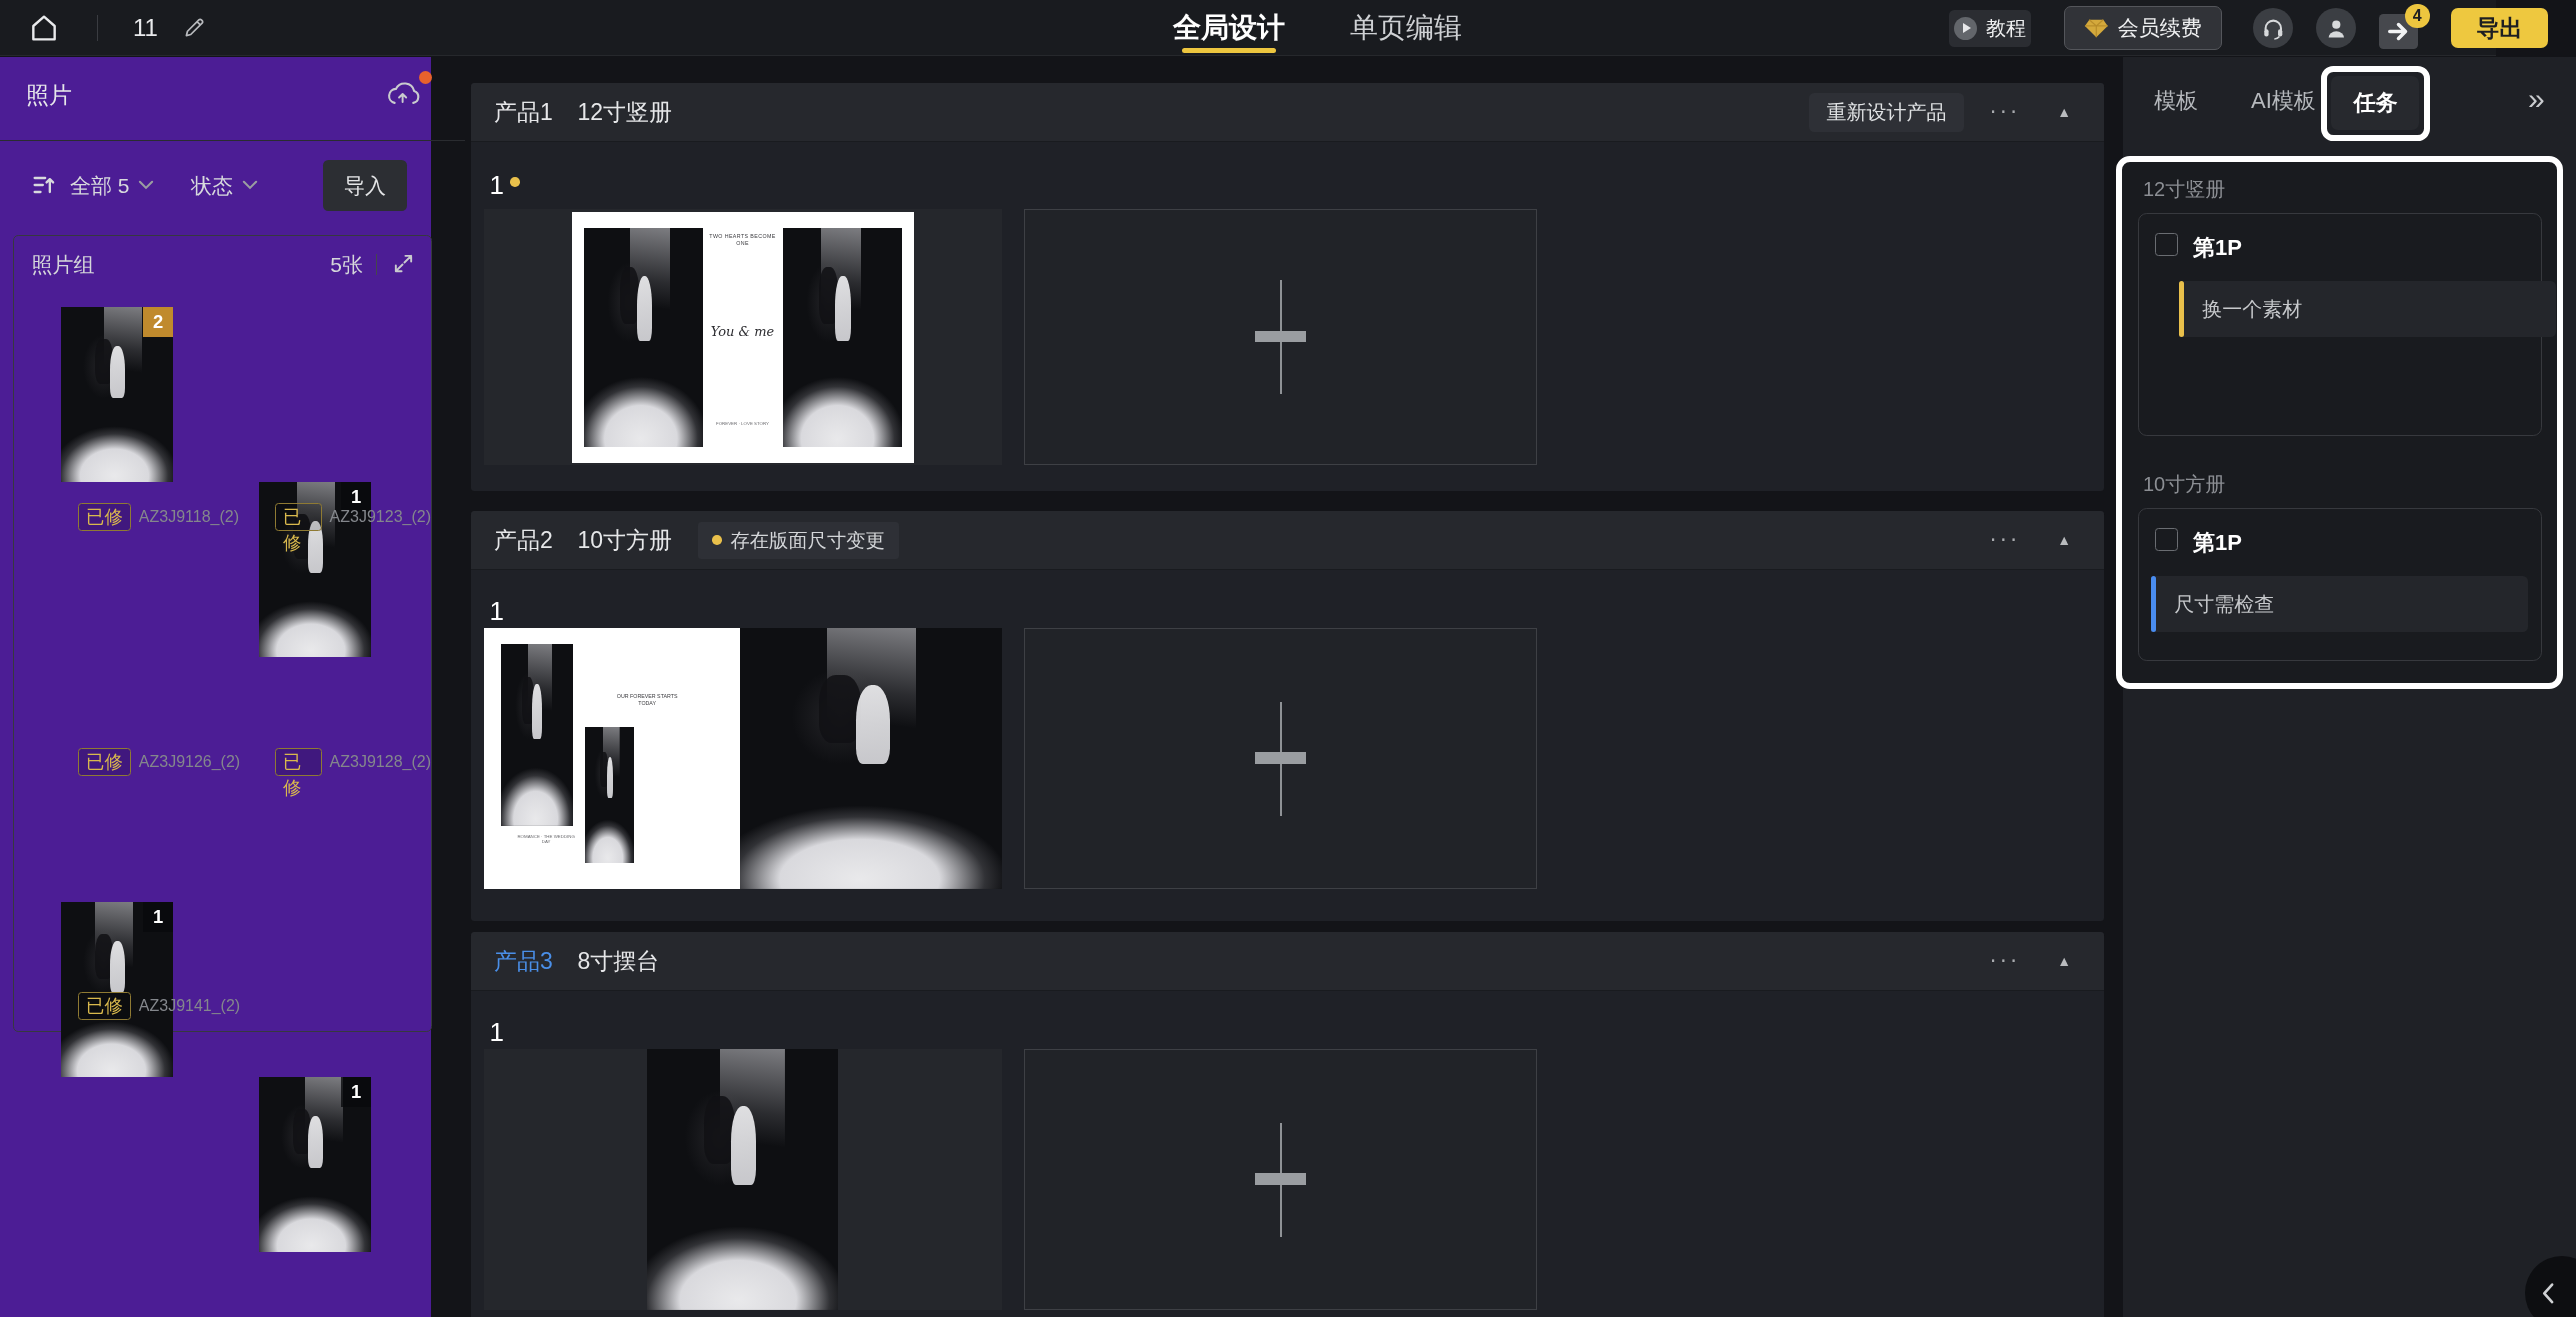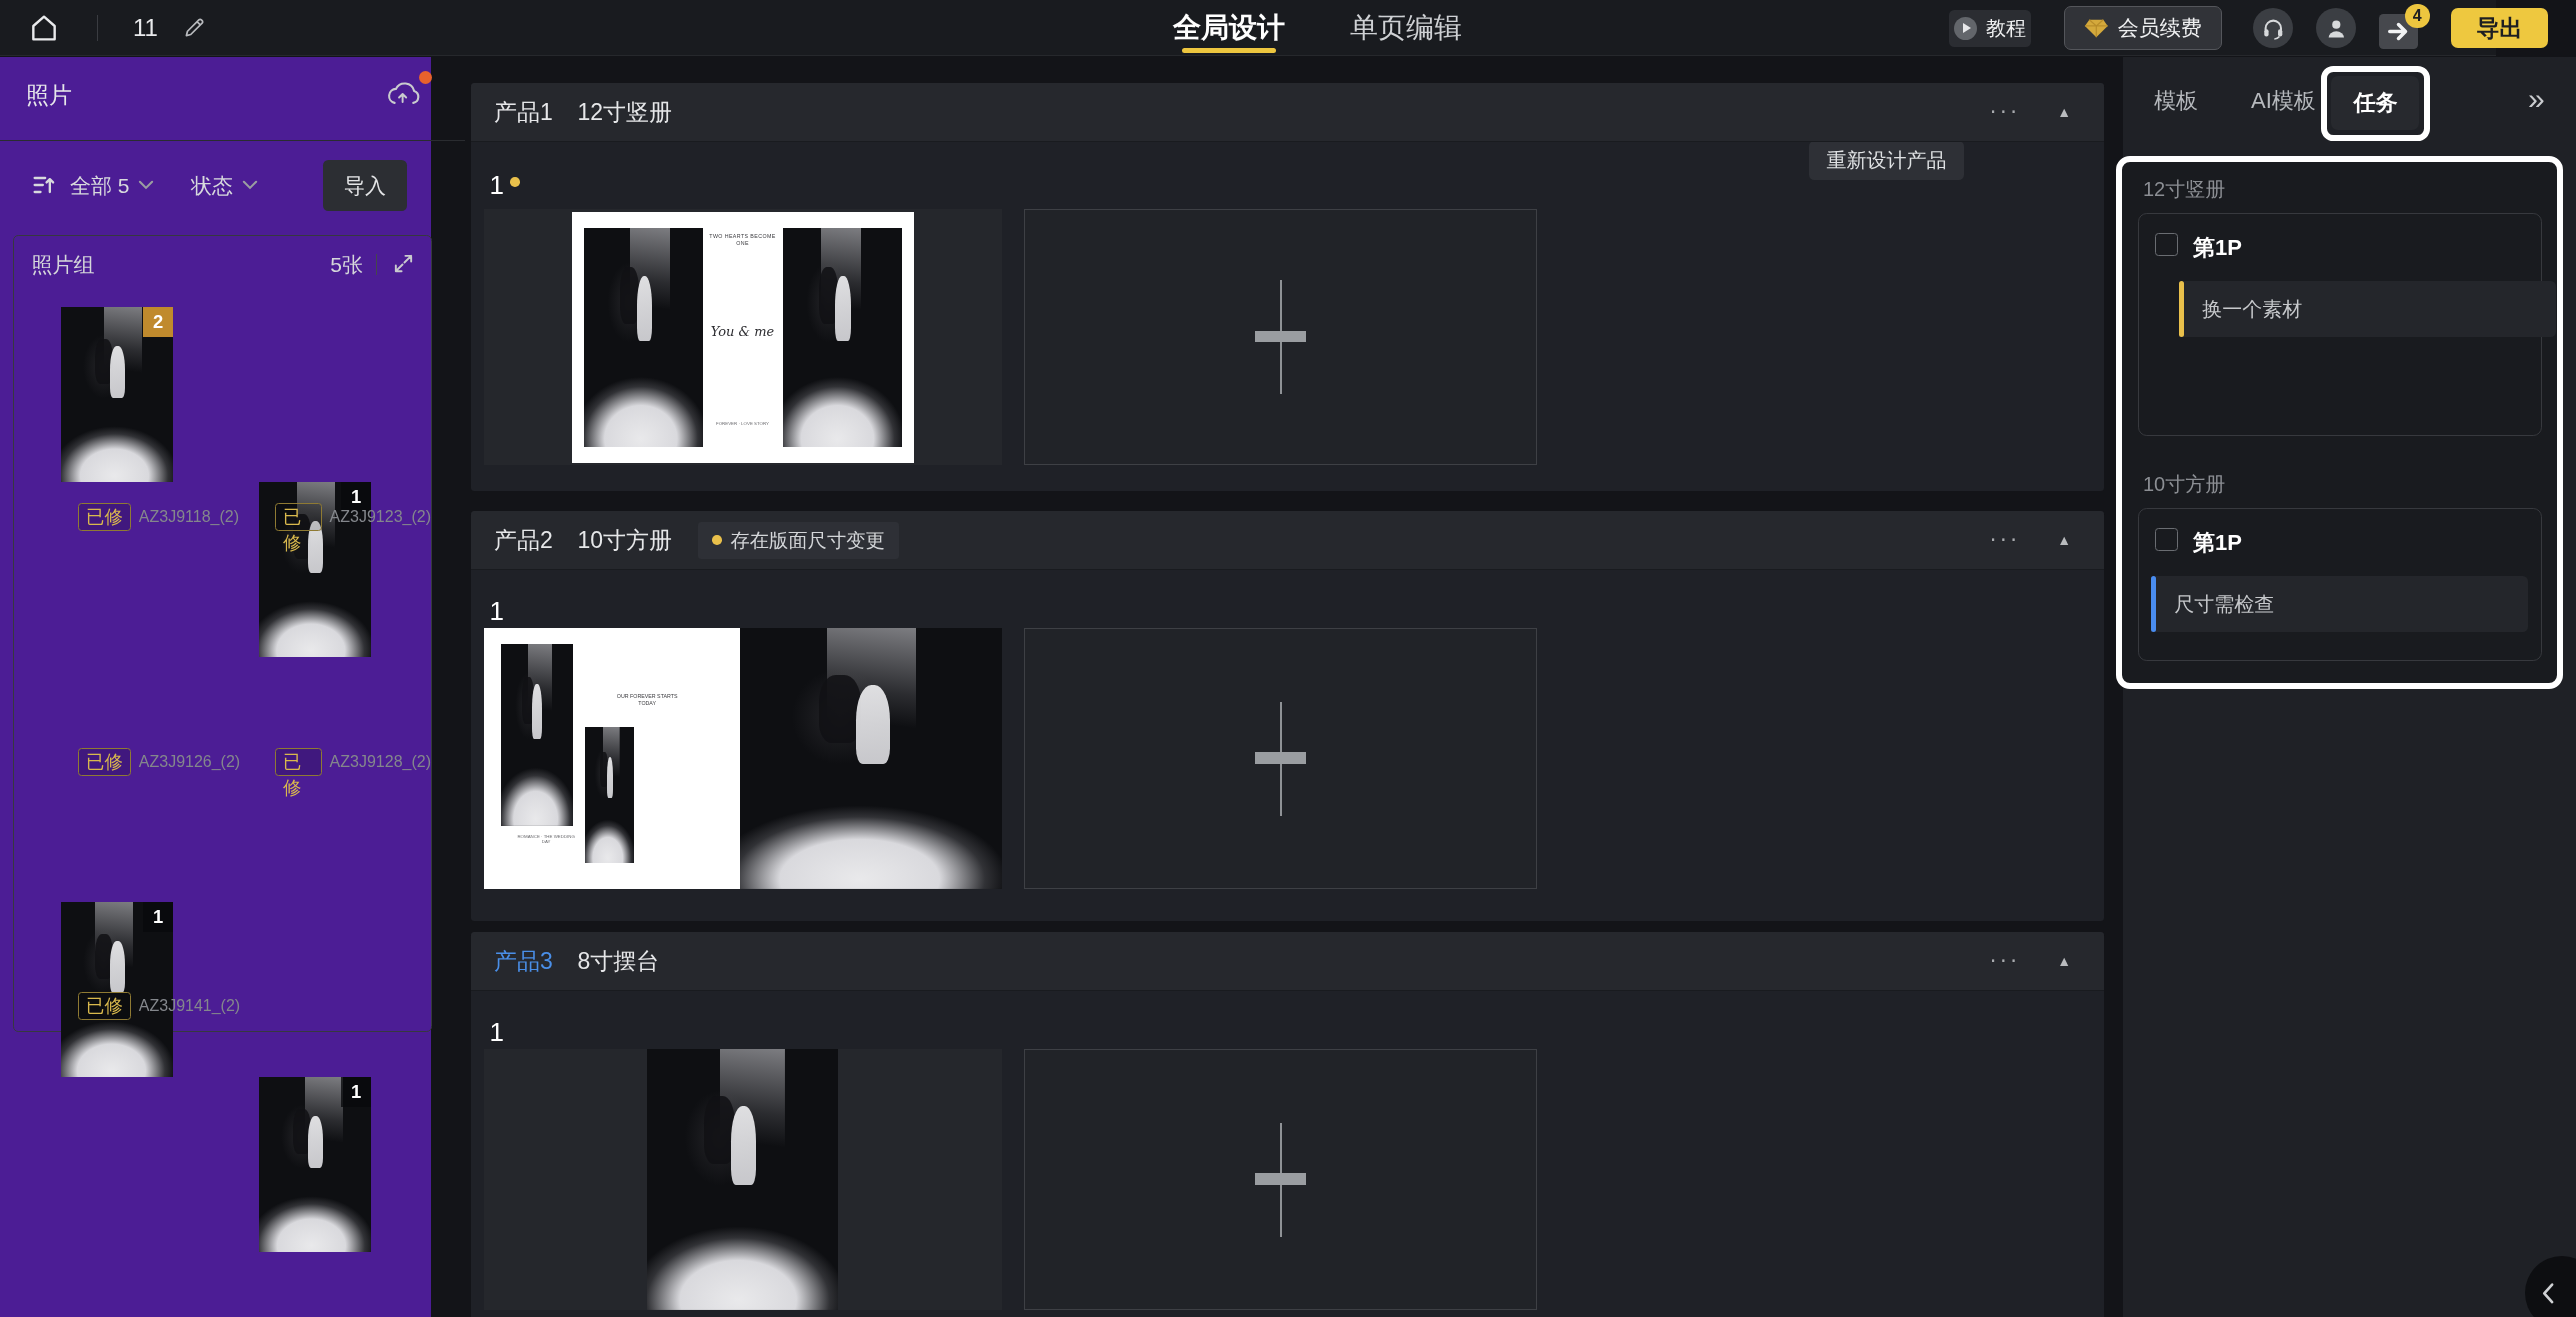--- a/index.html
+++ b/index.html
@@ -74,21 +74,21 @@
 
   
   .section { position:absolute; left:471px; width:1633px; background:#1f2127; border-radius:3.5px; }
   .sec-head { position:relative; height:58px; background:#26282d; border-radius:3.5px 3.5px 0 0; display:flex; align-items:center; padding-left:23px; }
   .sec-label { font-size:23px; color:#e6e7e9; }
   .sec-label.blue { color:#4a8fe8; }
   .sec-name { font-size:23px; color:#e6e7e9; margin-left:24.6px; }
   .warn-chip { margin-left:26px; height:37px; padding:0 14px; background:#2e3036; border-radius:3.5px; display:flex; align-items:center; gap:8.8px; }
   .warn-dot { width:9.7px; height:9.7px; border-radius:50%; background:#e9c04b; }
   .warn-text { font-size:19.3px; color:#d4d6d9; }
-  .btn-redesign { position:absolute; right:140px; top:9.7px; height:39px; padding:0 17.5px; background:#2e3036; border-radius:5.3px; font-size:20px; color:#dfe1e3; display:flex; align-items:center; cursor:pointer;margin-top:48px; }
+  .btn-redesign { position:absolute; right:140px; top:9.7px; height:39px; padding:0 17.5px; background:#2e3036; border-radius:5.3px; font-size:20px; color:#dfe1e3; display:flex; align-items:center; cursor:pointer; }
   .more-dots { position:absolute; right:84px; top:0; height:58px; line-height:54px; font-size:23px; letter-spacing:2.6px; color:#a9abaf; cursor:pointer; }
   .collapse-tri { position:absolute; right:33px; top:0; height:58px; line-height:58px; font-size:14px; color:#b9bbbe; cursor:pointer; }
   .sec-body { position:relative; border-top:0.9px solid #191b1f; }
   .page-num { position:absolute; left:18.4px; font-size:26px; color:#ffffff; }
   .page-dot { position:absolute; width:9.7px; height:9.7px; border-radius:50%; background:#e9c04b; }
   .tile { position:absolute; background:#25272c; }
   .plusbox { position:absolute; background:#212328; border:0.9px solid #3e4045; cursor:pointer; }
   .plus-v { position:absolute; left:50%; top:50%; width:2.6px; height:114px; margin-left:-0.9px; margin-top:-57px; background:#8f9296; }
   .plus-h { position:absolute; left:50%; top:50%; width:51px; height:11.4px; margin-left:-25.4px; margin-top:-6.1px; background:#9a9da1; }
 

